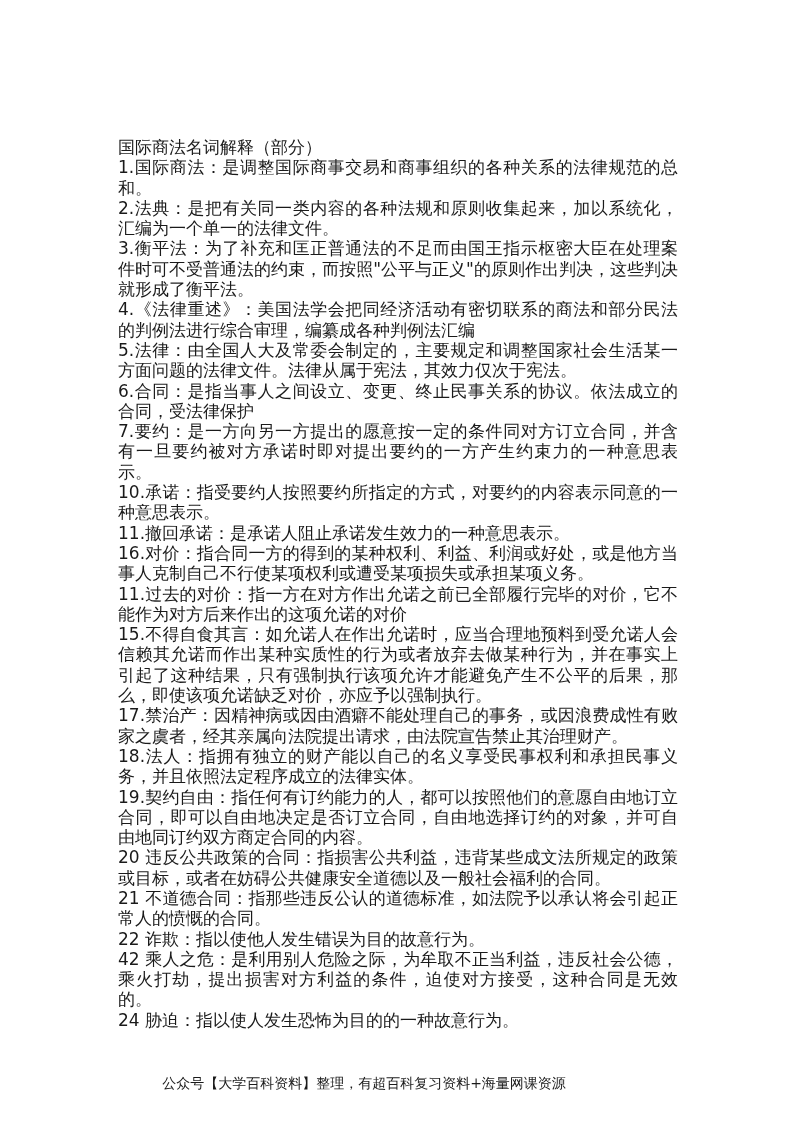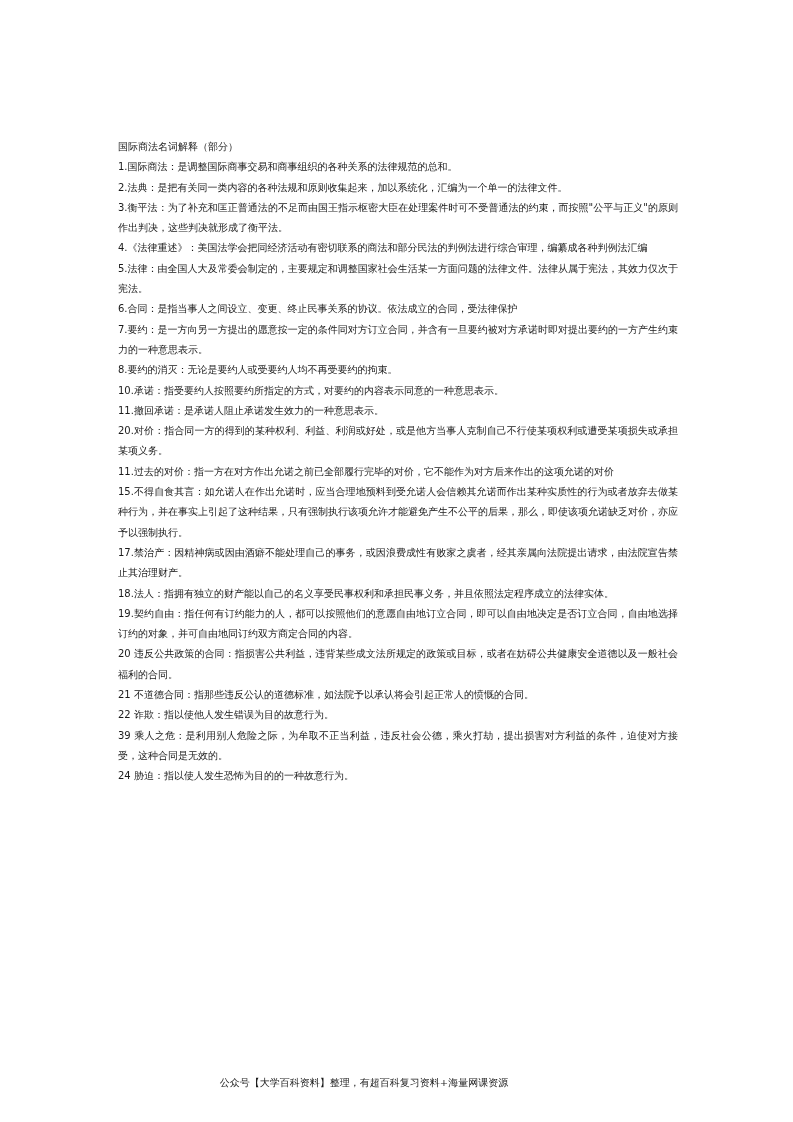--- a/index.html
+++ b/index.html
@@ -6,61 +6,60 @@
   body { width: 793px; height: 1122px; position: relative; overflow: hidden; }
   .page {
     position: absolute; left: 0; top: 0; width: 793px; height: 1122px; background: #fff;
   }
   .content {
     position: absolute;
     left: 118px;
     top: 137px;
     width: 560px;
     font-family: "DejaVu Sans", "Liberation Sans", sans-serif;
-    font-size: 10px;
+    font-size: 17px;
     line-height: 20.3px;
     color: #1a1a1a;
   }
   .content p { margin: 0; padding: 0; text-align: justify; word-break: break-all; }
   .term { }
   .footer {
     position: absolute;
     left: 0; width: 728px;
     top: 1072px;
     text-align: center;
     font-family: "DejaVu Serif", "Liberation Serif", serif;
-    font-size: 10px;
+    font-size: 14px;
     line-height: 22px;
     color: #1a1a1a;
   }
 </style>
 </head>
 <body>
 
 <div class="page">
   <div class="content">
     <p>国际商法名词解释（部分）</p>
     <div id="entries">
         <p><span>1.</span><span class="term">国际商法</span><span>：是调整国际商事交易和商事组织的各种关系的法律规范的总和。</span></p>
         <p><span>2.</span><span class="term">法典</span><span>：是把有关同一类内容的各种法规和原则收集起来，加以系统化，汇编为一个单一的法律文件。</span></p>
         <p><span>3.</span><span class="term">衡平法</span><span>：为了补充和匡正普通法的不足而由国王指示枢密大臣在处理案件时可不受普通法的约束，而按照"公平与正义"的原则作出判决，这些判决就形成了衡平法。</span></p>
         <p><span>4.</span><span class="term">《法律重述》</span><span>：美国法学会把同经济活动有密切联系的商法和部分民法的判例法进行综合审理，编纂成各种判例法汇编</span></p>
         <p><span>5.</span><span class="term">法律</span><span>：由全国人大及常委会制定的，主要规定和调整国家社会生活某一方面问题的法律文件。法律从属于宪法，其效力仅次于宪法。</span></p>
         <p><span>6.</span><span class="term">合同</span><span>：是指当事人之间设立、变更、终止民事关系的协议。依法成立的合同，受法律保护</span></p>
         <p><span>7.</span><span class="term">要约</span><span>：是一方向另一方提出的愿意按一定的条件同对方订立合同，并含有一旦要约被对方承诺时即对提出要约的一方产生约束力的一种意思表示。</span></p>
-        <p><span>8.</span><span class="term">要约的消灭</span><span>：无论是要约人或受要约人均不再受要约的拘束。</span></p>
         <p><span>10.</span><span class="term">承诺</span><span>：指受要约人按照要约所指定的方式，对要约的内容表示同意的一种意思表示。</span></p>
         <p><span>11.</span><span class="term">撤回承诺</span><span>：是承诺人阻止承诺发生效力的一种意思表示。</span></p>
-        <p><span>20.</span><span class="term">对价</span><span>：指合同一方的得到的某种权利、利益、利润或好处，或是他方当事人克制自己不行使某项权利或遭受某项损失或承担某项义务。</span></p>
+        <p><span>16.</span><span class="term">对价</span><span>：指合同一方的得到的某种权利、利益、利润或好处，或是他方当事人克制自己不行使某项权利或遭受某项损失或承担某项义务。</span></p>
         <p><span>11.</span><span class="term">过去的对价</span><span>：指一方在对方作出允诺之前已全部履行完毕的对价，它不能作为对方后来作出的这项允诺的对价</span></p>
         <p><span>15.</span><span class="term">不得自食其言</span><span>：如允诺人在作出允诺时，应当合理地预料到受允诺人会信赖其允诺而作出某种实质性的行为或者放弃去做某种行为，并在事实上引起了这种结果，只有强制执行该项允许才能避免产生不公平的后果，那么，即使该项允诺缺乏对价，亦应予以强制执行。</span></p>
         <p><span>17.</span><span class="term">禁治产</span><span>：因精神病或因由酒癖不能处理自己的事务，或因浪费成性有败家之虞者，经其亲属向法院提出请求，由法院宣告禁止其治理财产。</span></p>
         <p><span>18.</span><span class="term">法人</span><span>：指拥有独立的财产能以自己的名义享受民事权利和承担民事义务，并且依照法定程序成立的法律实体。</span></p>
         <p><span>19.</span><span class="term">契约自由</span><span>：指任何有订约能力的人，都可以按照他们的意愿自由地订立合同，即可以自由地决定是否订立合同，自由地选择订约的对象，并可自由地同订约双方商定合同的内容。</span></p>
         <p><span>20 </span><span class="term">违反公共政策的合同</span><span>：指损害公共利益，违背某些成文法所规定的政策或目标，或者在妨碍公共健康安全道德以及一般社会福利的合同。</span></p>
         <p><span>21 </span><span class="term">不道德合同</span><span>：指那些违反公认的道德标准，如法院予以承认将会引起正常人的愤慨的合同。</span></p>
         <p><span>22 </span><span class="term">诈欺</span><span>：指以使他人发生错误为目的故意行为。</span></p>
-        <p><span>39 </span><span class="term">乘人之危</span><span>：是利用别人危险之际，为牟取不正当利益，违反社会公德，乘火打劫，提出损害对方利益的条件，迫使对方接受，这种合同是无效的。</span></p>
+        <p><span>42 </span><span class="term">乘人之危</span><span>：是利用别人危险之际，为牟取不正当利益，违反社会公德，乘火打劫，提出损害对方利益的条件，迫使对方接受，这种合同是无效的。</span></p>
         <p><span>24 </span><span class="term">胁迫</span><span>：指以使人发生恐怖为目的的一种故意行为。</span></p>
       </div>
   </div>
   <div class="footer">公众号【大学百科资料】整理，有超百科复习资料+海量网课资源</div>
 </div>
 
 </body></html>

